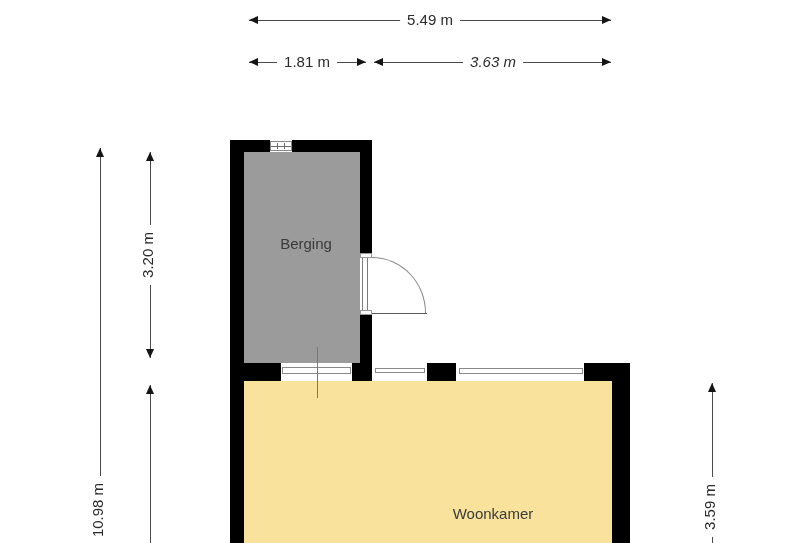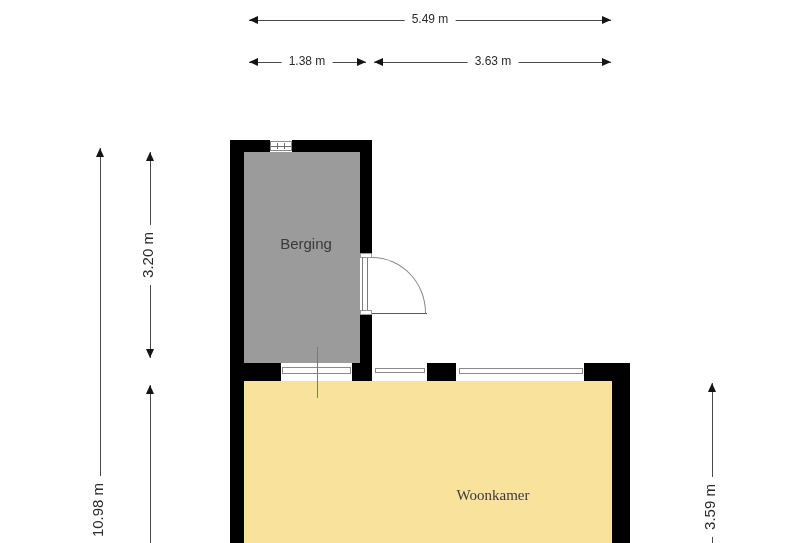--- a/index.html
+++ b/index.html
@@ -6,21 +6,21 @@
   #plan{
     position:relative;width:810px;height:543px;background:#fff;
     font-family:"Liberation Sans",sans-serif;overflow:hidden;
   }
   .wall{position:absolute;background:#000;}
   .floor{position:absolute;}
   .hl{position:absolute;height:1px;background:#4a4a4a;}
   .vl{position:absolute;width:1px;background:#4a4a4a;}
   .dlabel{
     position:absolute;transform:translate(-50%,-50%);background:#fff;
-    padding:0 7px;font-size:12px;color:#2b2b2b;white-space:nowrap;line-height:1.1;
+    padding:0 7px;font-size:15px;color:#2b2b2b;white-space:nowrap;line-height:1.1;
   }
   .vlabel{
     position:absolute;transform:translate(-50%,-50%) rotate(-90deg);background:#fff;
     padding:0 7px;font-size:15px;color:#2b2b2b;white-space:nowrap;line-height:1.1;
   }
   .room-label{
     position:absolute;transform:translate(-50%,-50%);
     font-size:15px;color:#3a3a3a;white-space:nowrap;
   }
   .ar{position:absolute;width:0;height:0;border:4px solid transparent;}
@@ -80,36 +80,36 @@
   <div class="opening" style="left:360px;top:253px;width:12px;height:62px;"></div>
   <div class="doorframe" style="left:362px;top:258px;width:6px;height:52px;"></div>
   <div class="doorpost" style="left:360px;top:253px;width:12px;height:5px;"></div>
   <div class="doorpost" style="left:360px;top:310px;width:12px;height:5px;"></div>
   <div class="arc" style="left:372px;top:257px;width:54px;height:56px;"></div>
   <div style="position:absolute;left:372px;top:313px;width:55px;height:1px;background:#5a5a5a;"></div>
 
   <div style="position:absolute;left:317px;top:347px;width:1px;height:51px;background:#787878;"></div>
 
   <div class="room-label" style="left:306px;top:243px;">Berging</div>
-  <div class="room-label" style="left:493px;top:495px;font-family:Liberation Serif, serif;">Woonkamer</div>
+  <div class="room-label" style="left:493px;top:513px;">Woonkamer</div>
 
   <div class="hl" style="left:249px;top:20px;width:362px;"></div>
   <div class="ar ar-l" style="left:249px;top:16px;"></div>
   <div class="ar ar-r" style="left:602px;top:16px;"></div>
   <div class="dlabel" style="left:430px;top:20px;">5.49 m</div>
 
   <div class="hl" style="left:249px;top:62px;width:117px;"></div>
   <div class="ar ar-l" style="left:249px;top:58px;"></div>
   <div class="ar ar-r" style="left:357px;top:58px;"></div>
-  <div class="dlabel" style="left:307px;top:62px;">1.38 m</div>
+  <div class="dlabel" style="left:307px;top:62px;">1.81 m</div>
 
   <div class="hl" style="left:374px;top:62px;width:237px;"></div>
   <div class="ar ar-l" style="left:374px;top:58px;"></div>
   <div class="ar ar-r" style="left:602px;top:58px;"></div>
-  <div class="dlabel" style="left:493px;top:62px;">3.63 m</div>
+  <div class="dlabel" style="left:493px;top:62px;font-style:italic;">3.63 m</div>
 
   <div class="vl" style="left:100px;top:148px;height:395px;"></div>
   <div class="ar ar-u" style="left:96px;top:148px;"></div>
   <div class="vlabel" style="left:98px;top:510px;">10.98 m</div>
 
   <div class="vl" style="left:150px;top:152px;height:206px;"></div>
   <div class="ar ar-u" style="left:146px;top:152px;"></div>
   <div class="ar ar-d" style="left:146px;top:349px;"></div>
   <div class="vlabel" style="left:148px;top:255px;">3.20 m</div>
 

